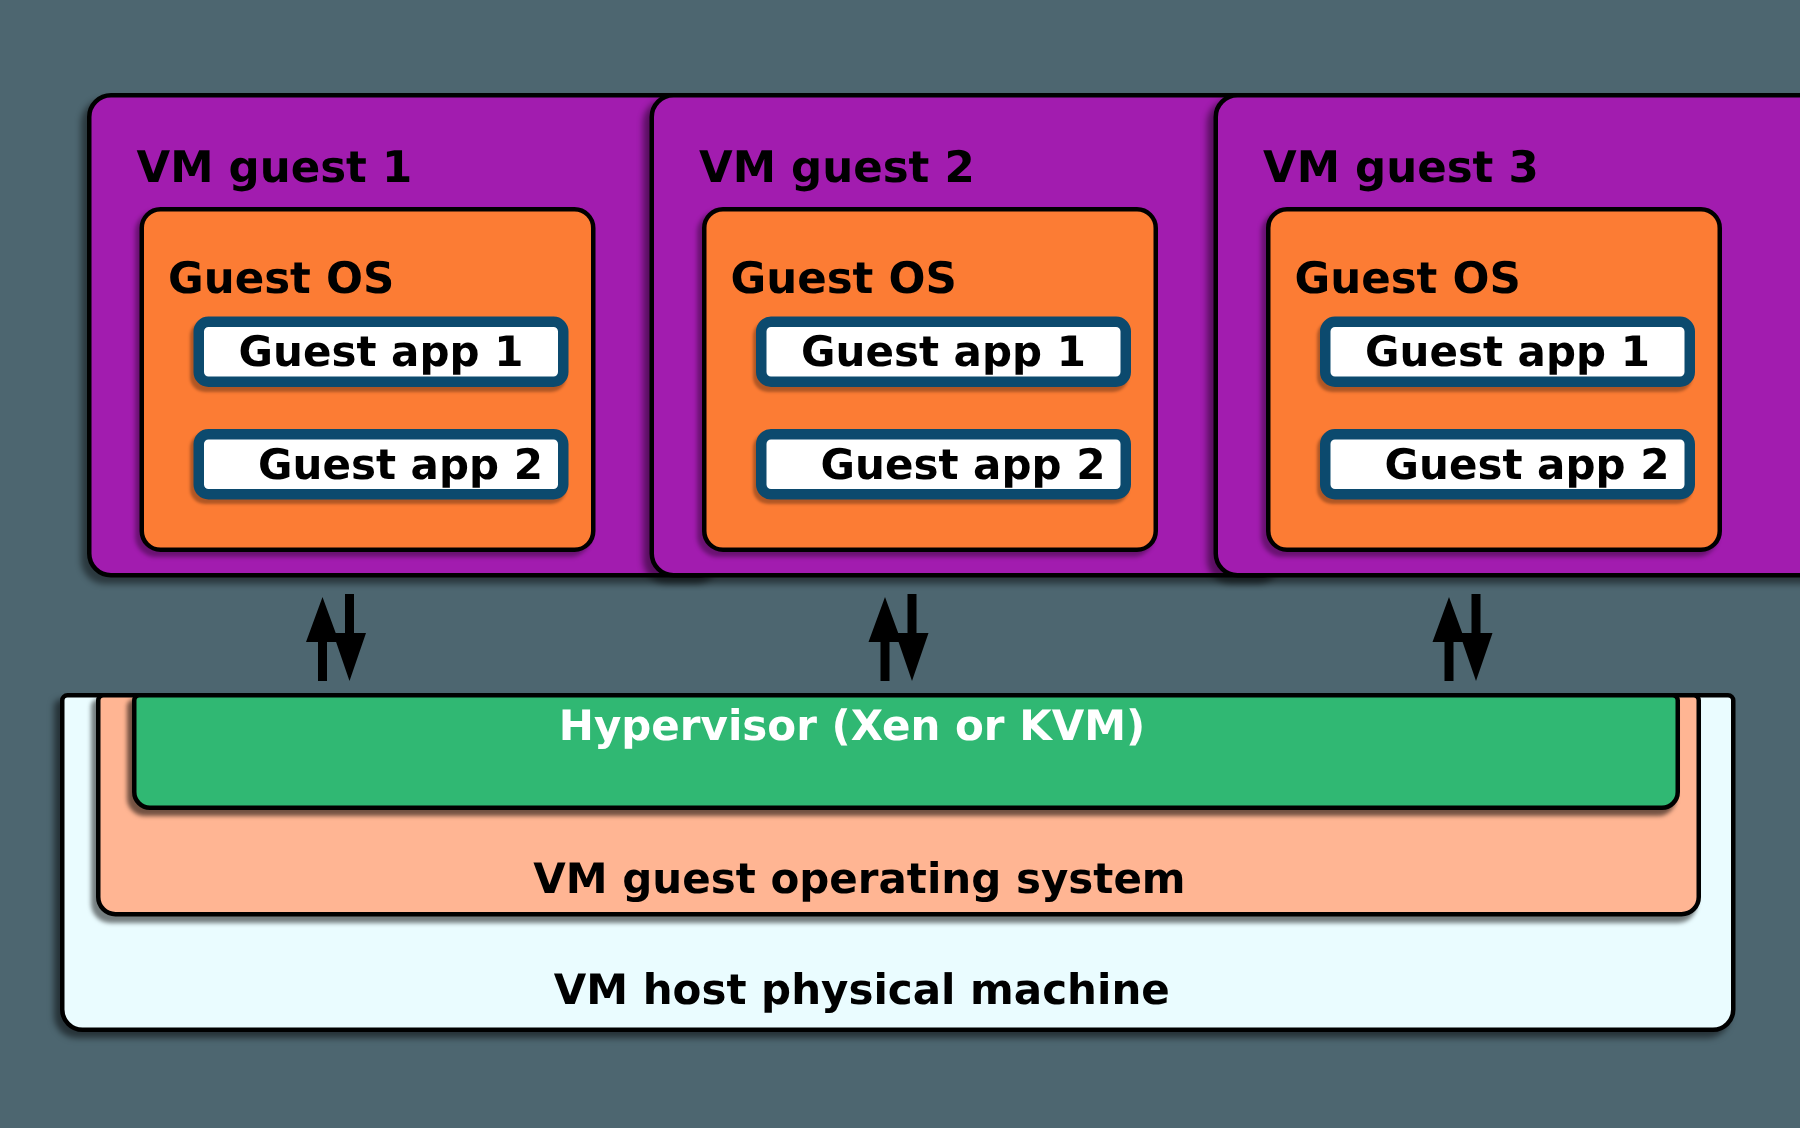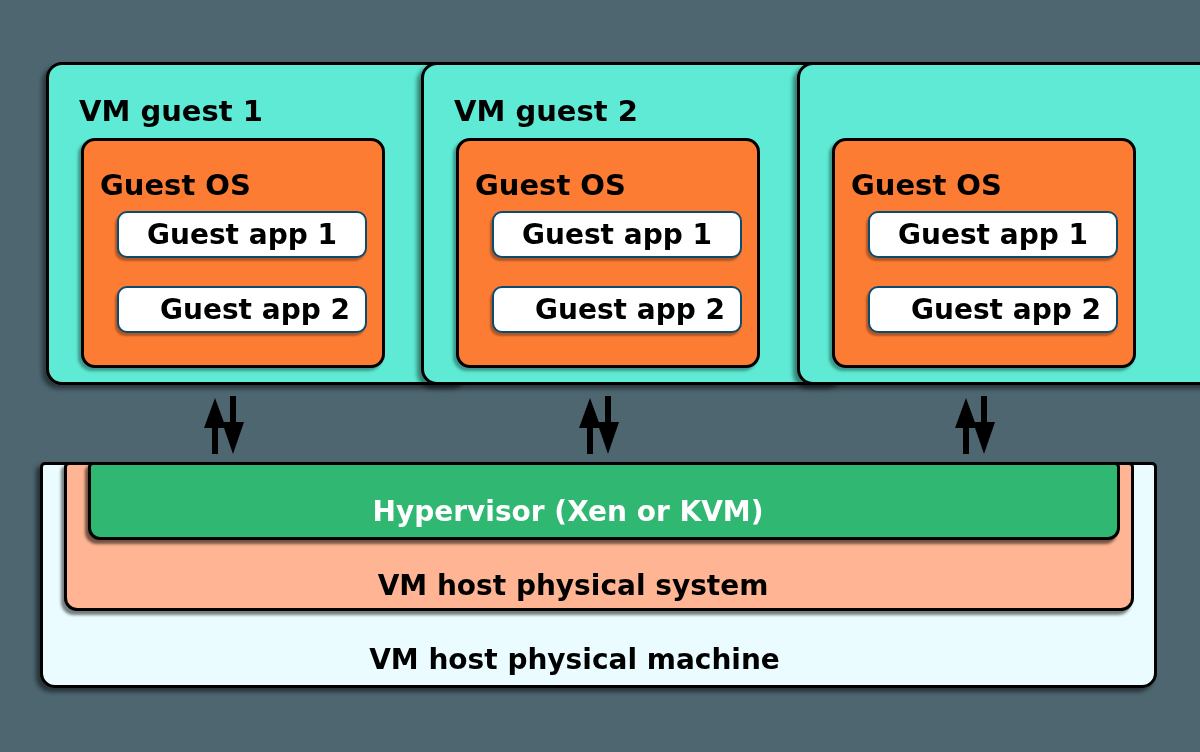--- a/index.html
+++ b/index.html
@@ -15,25 +15,26 @@
     width: 1200px;
     height: 752px;
     background: #4d6670;
   }
   
   .vm-guest {
     position: absolute;
     top: 62px;
     width: 425px;
     height: 323px;
-    background: #5eead4;
+    background: #a21caf;
     border: 3px solid #000;
     border-radius: 16px;
     box-shadow: -4px 4px 4px rgba(0,0,0,0.45);
     box-sizing: border-box;
+    margin-left: 12px;
   }
   .vm-guest-title {
     position: absolute;
     left: 30px;
     top: 28px;
     font-size: 29px;
     font-weight: bold;
     color: #000;
     line-height: 36px;
     white-space: nowrap;
@@ -59,21 +60,21 @@
     color: #000;
     line-height: 36px;
     white-space: nowrap;
   }
   .guest-app {
     position: absolute;
     left: 33px;
     width: 250px;
     height: 47px;
     background: #ffffff;
-    border: 2px solid #0c4a6e;
+    border: 7px solid #0c4a6e;
     border-radius: 10px;
     box-shadow: -2px 3px 2px rgba(0,0,0,0.3);
     box-sizing: border-box;
     display: flex;
     align-items: center;
     justify-content: center;
     font-size: 28px;
     font-weight: bold;
     color: #000;
     white-space: nowrap;
@@ -125,21 +126,21 @@
   .stack-label {
     position: absolute;
     font-size: 28px;
     font-weight: bold;
     line-height: 36px;
     text-align: center;
     white-space: nowrap;
   }
   .hypervisor-label {
     left: 88px;
-    top: 494px;
+    top: 466px;
     width: 1032px;
     color: #ffffff;
     transform: translateX(-36px);
   }
   .host-os-label {
     left: 64px;
     top: 568px;
     width: 1070px;
     color: #000;
     transform: translateX(-26px);
@@ -177,20 +178,21 @@
       <div class="guest-app app1">
         <span>Guest app 1</span>
       </div>
       <div class="guest-app app2">
         <span>Guest app 2</span>
       </div>
     </div>
   </div>
 
   <div class="vm-guest" style="left:797px">
+    <div class="vm-guest-title">VM guest 3</div>
     <div class="guest-os">
       <div class="guest-os-title">Guest OS</div>
       <div class="guest-app app1">
         <span>Guest app 1</span>
       </div>
       <div class="guest-app app2">
         <span>Guest app 2</span>
       </div>
     </div>
   </div>
@@ -206,16 +208,16 @@
   <svg class="io-arrows" style="left:952px" viewBox="0 0 46 60">
     <polygon fill="#000" points="14,2 25,32 17,32 17,58 11,58 11,32 3,32"></polygon>
     <polygon fill="#000" points="29,0 35,0 35,26 43,26 32,58 21,26 29,26"></polygon>
   </svg>
 
   <div class="stack-box physical-box"></div>
   <div class="stack-box host-os-box"></div>
   <div class="stack-box hypervisor-box"></div>
 
   <div class="stack-label hypervisor-label">Hypervisor (Xen or KVM)</div>
-  <div class="stack-label host-os-label">VM host physical system</div>
+  <div class="stack-label host-os-label">VM guest operating system</div>
   <div class="stack-label physical-label">VM host physical machine</div>
 
 </div>
 
 </body></html>

